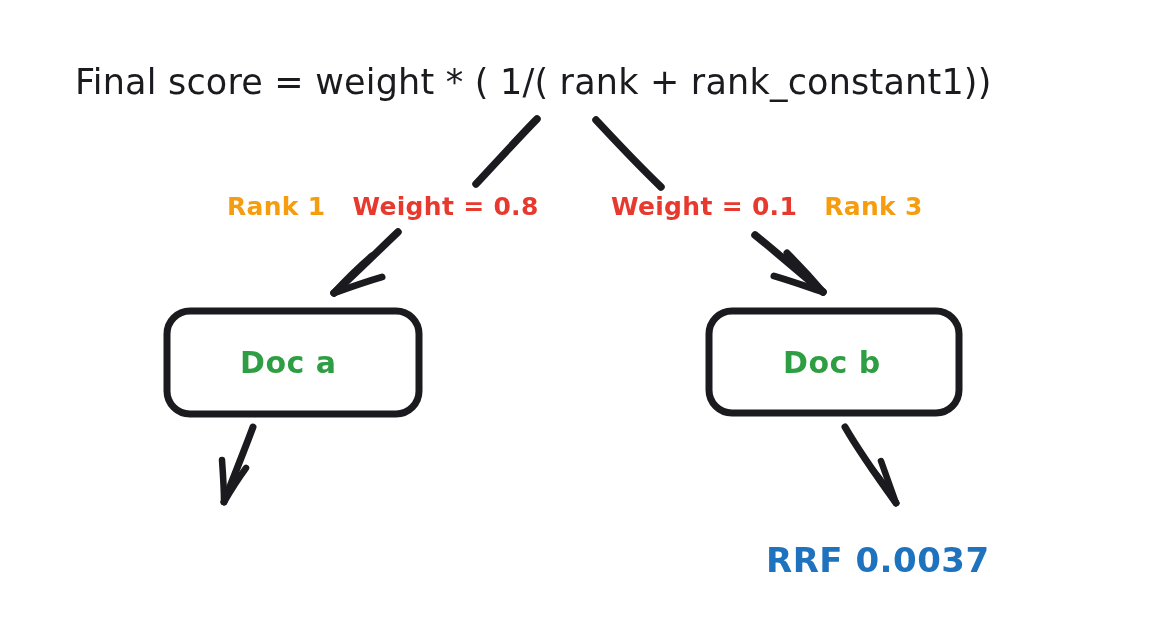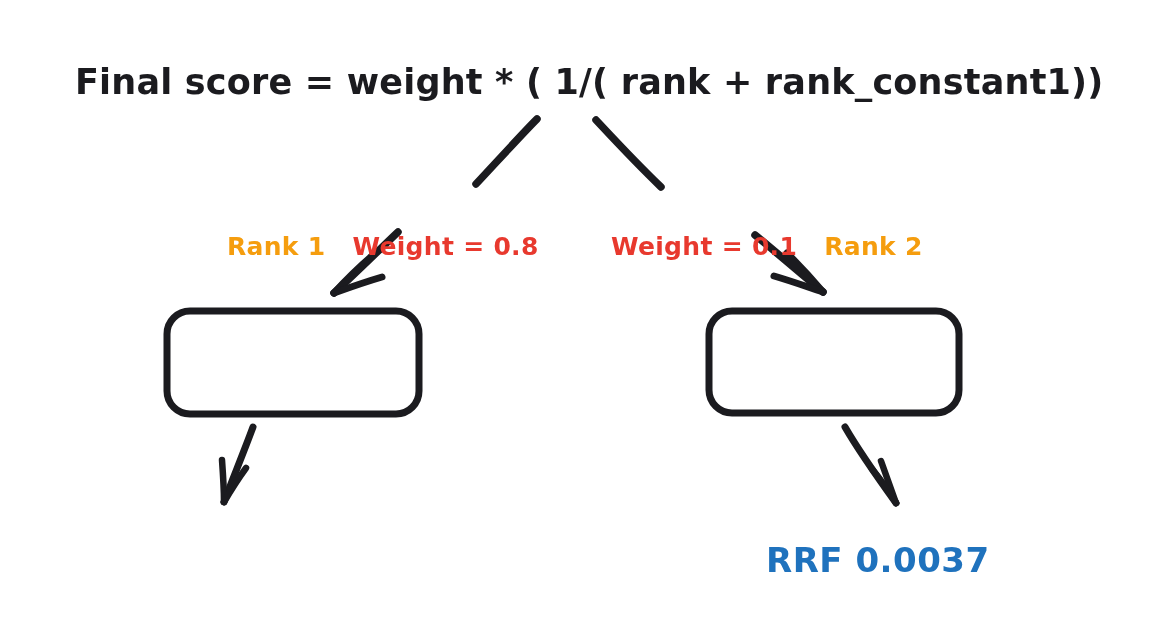--- a/index.html
+++ b/index.html
@@ -30,29 +30,28 @@
     font-family: "DejaVu Sans", sans-serif;
   }
 
   
   #formula {
     left: 75px;
     top: 62px;
     font-size: 35px;
     color: #1b1b1f;
     letter-spacing: 0.2px;
-    font-weight: 700;
+    font-weight: 400;
   }
 
   
   .branch-label {
     font-size: 25px;
     font-weight: 700;
     letter-spacing: 0.3px;
-    margin-top: 40px;
   }
   #label-left  { left: 227px; top: 192px; }
   #label-right { left: 611px; top: 192px; }
 
   .rank-txt   { color: #f59d0e; }
   .weight-txt { color: #e8392e; }
 
   
   .doc-label {
     font-size: 30px;
@@ -125,21 +124,23 @@
 
   <div class="txt branch-label" id="label-left">
     <span class="rank-txt">Rank 1</span>
     <span>&nbsp;</span>
     <span class="weight-txt">Weight = 0.8</span>
   </div>
 
   <div class="txt branch-label" id="label-right">
     <span class="weight-txt">Weight = 0.1</span>
     <span>&nbsp;</span>
-    <span class="rank-txt">Rank 2</span>
+    <span class="rank-txt">Rank 3</span>
   </div>
 
+  <div class="txt doc-label" id="doc-a-label">Doc a</div>
 
+  <div class="txt doc-label" id="doc-b-label">Doc b</div>
 
 
   <div class="txt rrf-label" id="rrf-right">RRF 0.0037</div>
 
 </div>
 
 </body></html>

